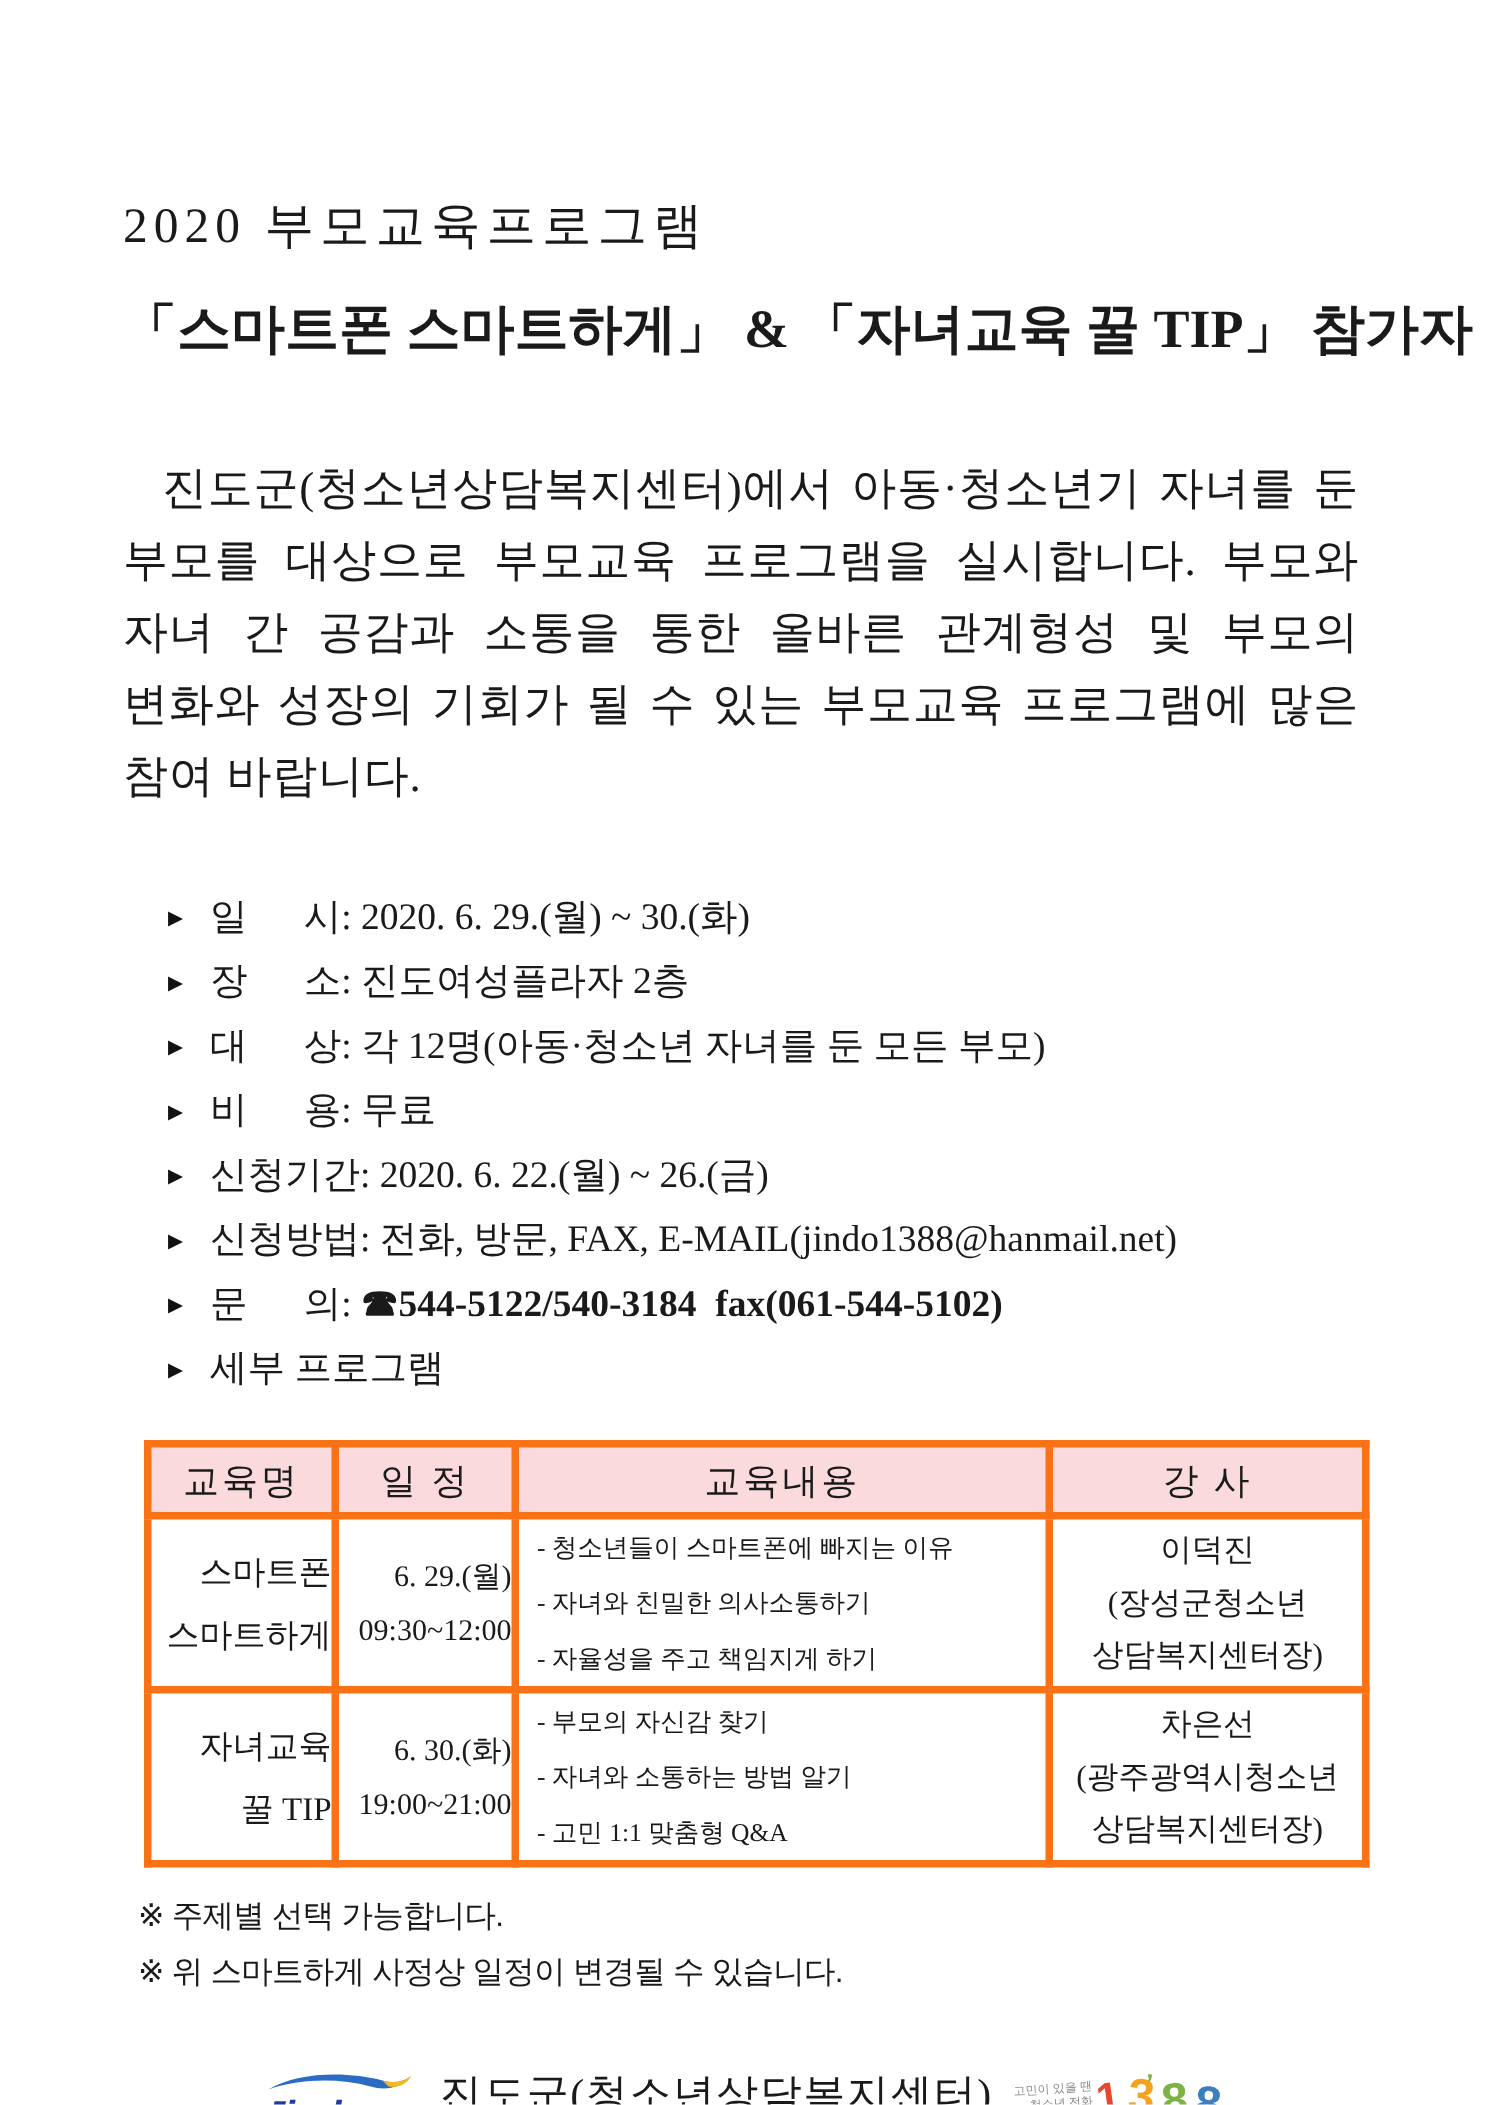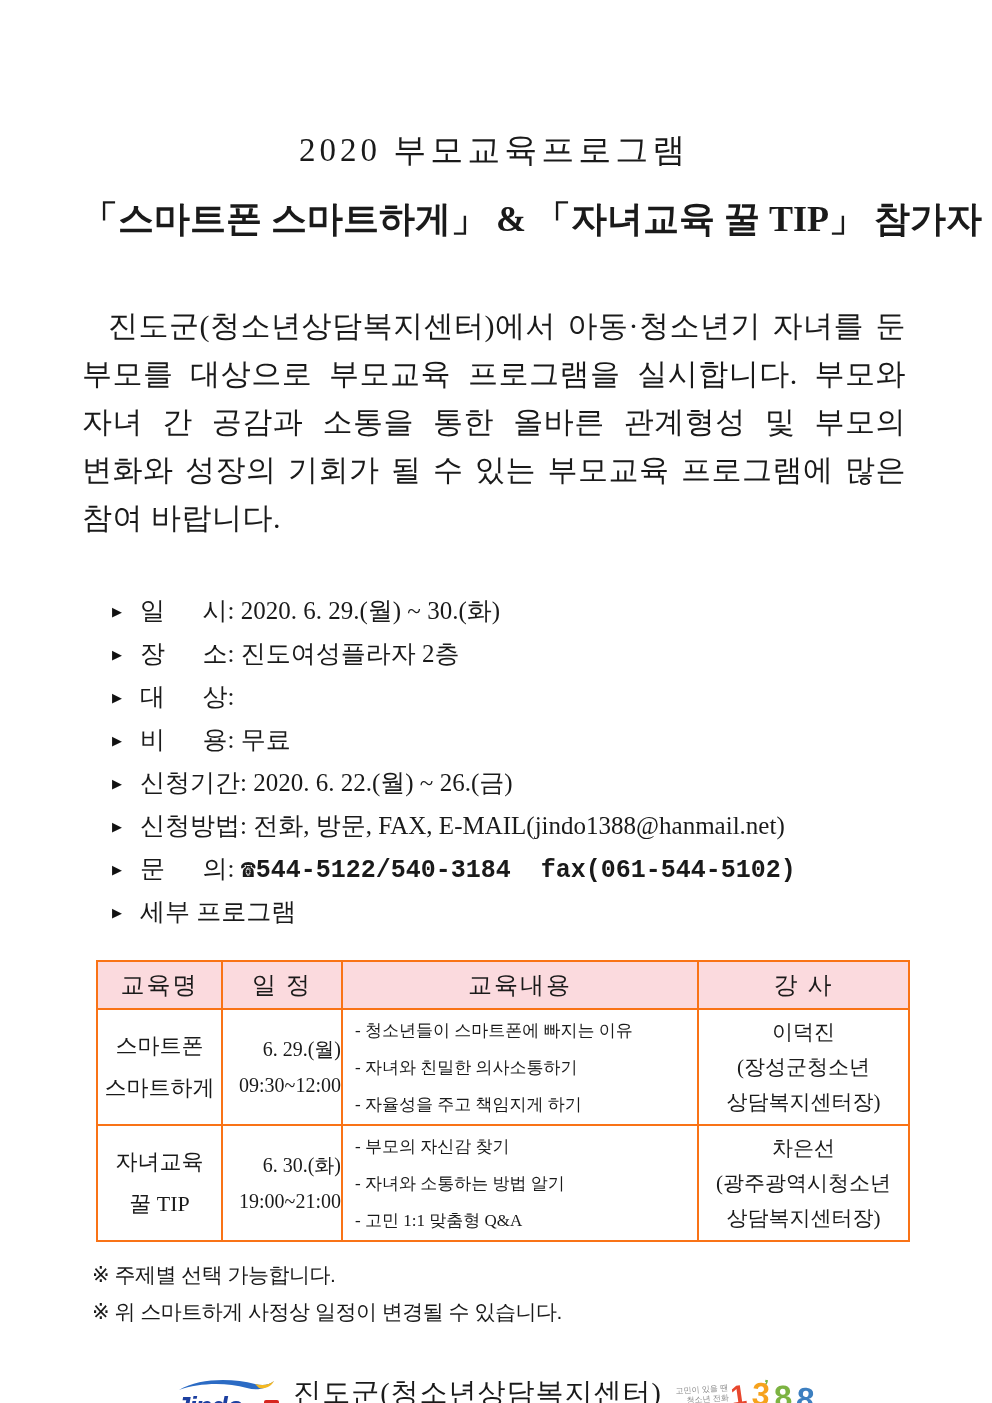--- a/index.html
+++ b/index.html
@@ -12,21 +12,21 @@
     overflow: hidden;
   }
   .page {
     width: 992px;
     height: 1403px;
     padding: 128px 86px 0 82px;
     position: relative;
   }
 
   
-  .title-block { text-align: center; }
+  .title-block { }
   .title-line1 {
     font-size: 33px;
     letter-spacing: 4px;
     font-weight: 400;
   }
   .title-line2 {
     margin-top: 22px;
     font-size: 36px;
     font-weight: 700;
     letter-spacing: 0px;
@@ -57,52 +57,52 @@
     font-size: 13px;
     margin-right: 18px;
     position: relative;
     top: -3px;
     color: #111;
   }
   .detail-label { white-space: pre; }
   .detail-value { white-space: pre; }
   .detail-value.bold {
     font-weight: 700;
-    font-family: Liberation Mono, monospace;
+    font-family: Liberation Serif, serif;
     text-align: center;
   }
 
   
   .program-table {
     margin: 22px 0 0 14px;
     width: 812px;
     border-collapse: collapse;
     table-layout: fixed;
   }
   .program-table th, .program-table td {
-    border: 2px solid #f97316;
+    border: 5px solid #f97316;
   }
   .program-table th {
     background: #fbdade;
     height: 48px;
     font-size: 24px;
     font-weight: 400;
     letter-spacing: 2px;
   }
   .program-table td {
     height: 116px;
     font-size: 22px;
     background: #ffffff;
     vertical-align: middle;
   }
   .col-name  { width: 125px; }
   .col-sched { width: 120px; }
   .col-content { width: 356px; }
   .col-teacher { width: 211px; }
-  td.cell-name   { text-align: center; white-space: pre-line; line-height: 42px; }
+  td.cell-name   { text-align: right; white-space: pre-line; line-height: 42px; }
   td.cell-sched  { text-align: right; white-space: pre-line; line-height: 36px; font-size: 20px; }
   td.cell-content{ text-align: left; white-space: pre-line; line-height: 37px; padding-left: 12px; font-size: 17px; }
   td.cell-teacher{ text-align: center; white-space: pre-line; line-height: 35px; font-size: 21px; }
 
   
   .notes { margin-top: 14px; padding-left: 10px; }
   .note-line {
     font-size: 21px;
     line-height: 37px;
     font-family: "Liberation Sans", "DejaVu Sans", sans-serif;
@@ -218,20 +218,21 @@
       <span class="detail-value">2020. 6. 29.(월) ~ 30.(화)</span>
     </div>
     <div class="detail-item">
       <span class="bullet">▶</span>
       <span class="detail-label">장      소: </span>
       <span class="detail-value">진도여성플라자 2층</span>
     </div>
     <div class="detail-item">
       <span class="bullet">▶</span>
       <span class="detail-label">대      상: </span>
+      <span class="detail-value">각 12명(아동·청소년 자녀를 둔 모든 부모)</span>
     </div>
     <div class="detail-item">
       <span class="bullet">▶</span>
       <span class="detail-label">비      용: </span>
       <span class="detail-value">무료</span>
     </div>
     <div class="detail-item">
       <span class="bullet">▶</span>
       <span class="detail-label">신청기간: </span>
       <span class="detail-value">2020. 6. 22.(월) ~ 26.(금)</span>

